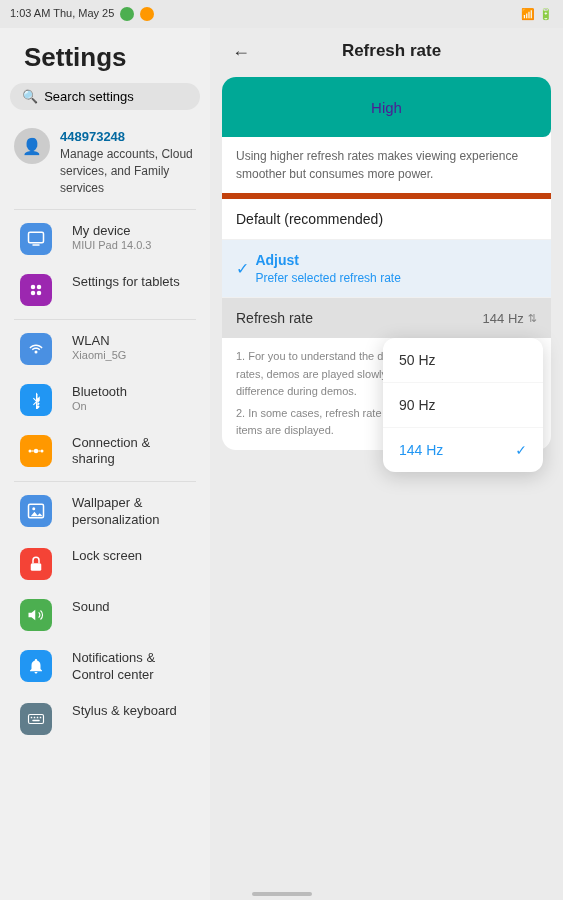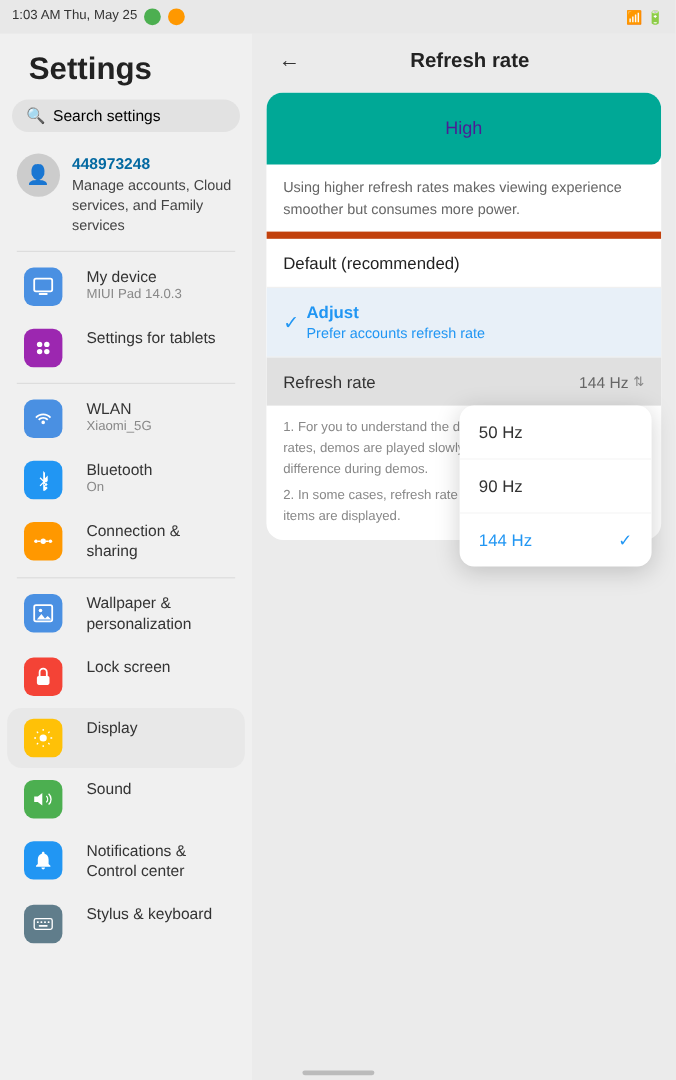--- a/index.html
+++ b/index.html
@@ -370,29 +370,20 @@
     <div class="sidebar-item">
       <div class="sidebar-item-icon icon-lock">
         <svg width="18" height="18" viewBox="0 0 24 24" fill="white">
             <rect x="5" y="11" width="14" height="10" rx="2" fill="white"></rect>
             <path d="M8 11V7a4 4 0 018 0v4" stroke="white" stroke-width="2" fill="none"></path>
           </svg>
       </div>
       <div class="sidebar-item-text">Lock screen</div>
     </div>
 
-    <div class="sidebar-item active">
-      <div class="sidebar-item-icon icon-display">
-        <svg width="18" height="18" viewBox="0 0 24 24" fill="white">
-            <circle cx="12" cy="12" r="4" fill="white"></circle>
-            <path d="M12 2v2M12 20v2M2 12h2M20 12h2M4.93 4.93l1.41 1.41M17.66 17.66l1.41 1.41M4.93 19.07l1.41-1.41M17.66 6.34l1.41-1.41" stroke="white" stroke-width="1.5"></path>
-          </svg>
-      </div>
-      <div class="sidebar-item-text">Display</div>
-    </div>
 
     <div class="sidebar-item">
       <div class="sidebar-item-icon icon-sound">
         <svg width="18" height="18" viewBox="0 0 24 24" fill="white">
             <path d="M11 5L6 9H2v6h4l5 4V5z" fill="white"></path>
             <path d="M15.5 8.5a5 5 0 010 7M18 6a8 8 0 010 12" stroke="white" stroke-width="1.5" fill="none"></path>
           </svg>
       </div>
       <div class="sidebar-item-text">Sound</div>
     </div>
@@ -440,21 +431,21 @@
 
       <div class="option-row">
         <div class="option-title">Default (recommended)</div>
       </div>
 
       <div class="option-row custom-active">
         <div class="option-row-flex">
           <span class="check-icon">✓</span>
           <div style="flex:1">
             <div class="custom-title">Adjust</div>
-            <div class="custom-sub">Prefer accounts refresh rate</div>
+            <div class="custom-sub">Prefer selected refresh rate</div>
           </div>
         </div>
       </div>
 
       <div class="rate-row">
         <span class="rate-label">Refresh rate</span>
         <div style="display:flex;align-items:center;gap:4px;">
           <span class="rate-value">144 Hz</span>
           <span style="font-size:11px;color:#888;">⇅</span>
         </div>

